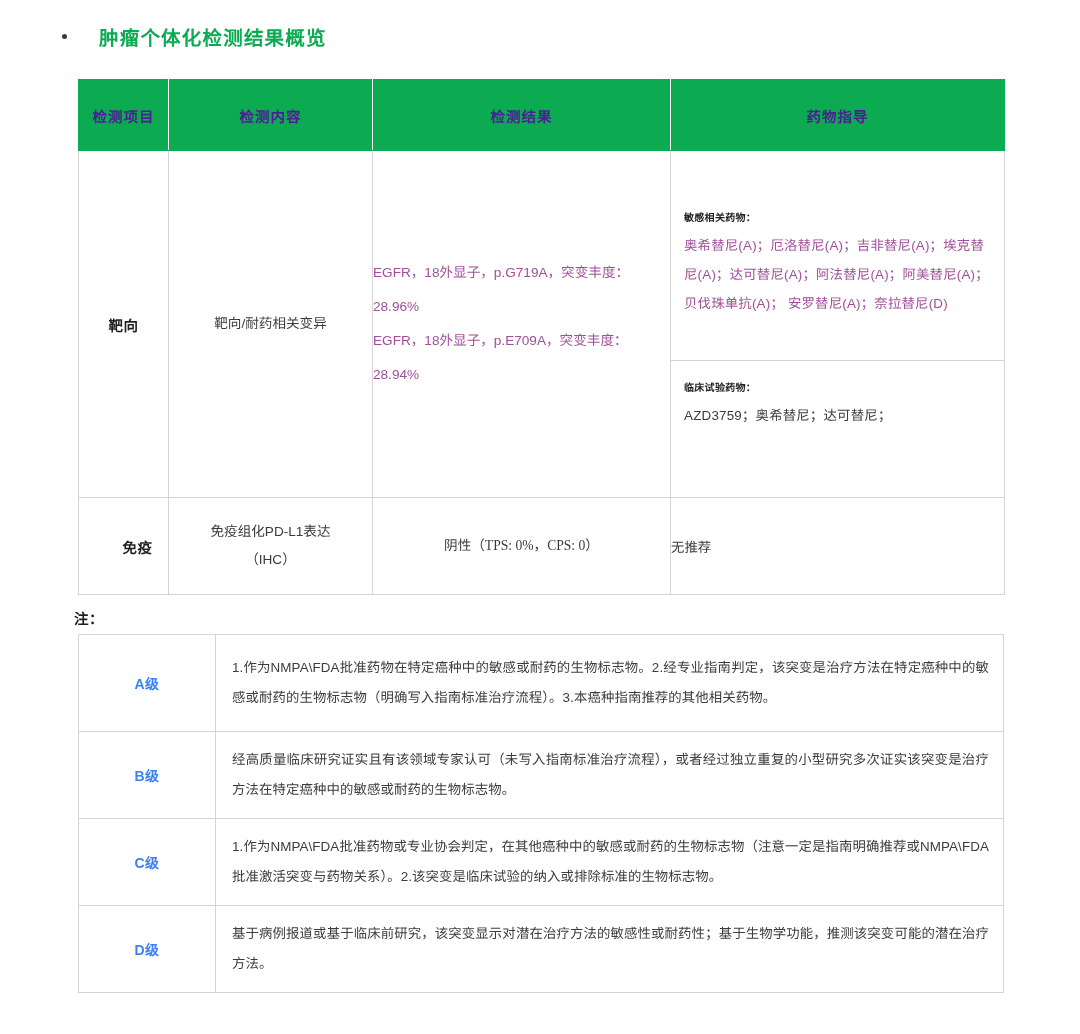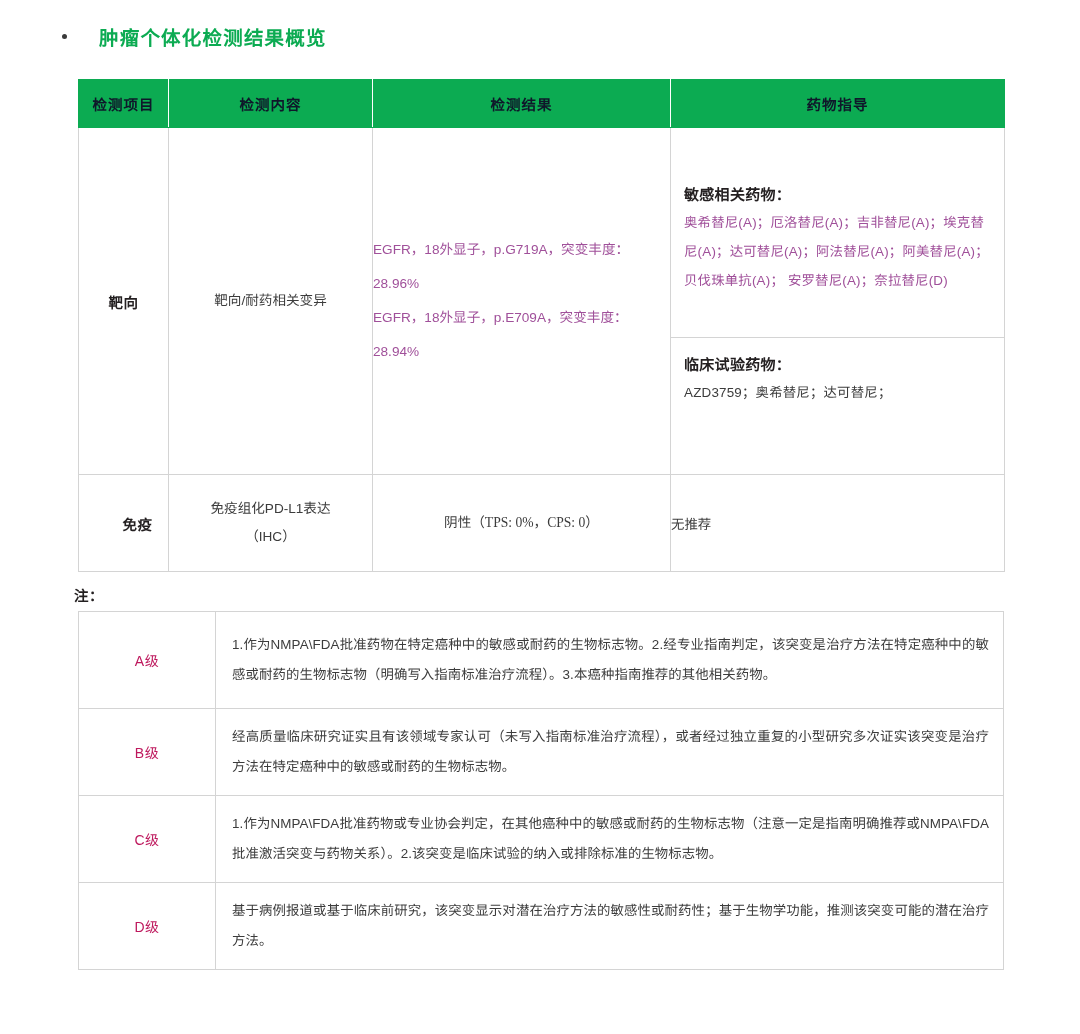--- a/index.html
+++ b/index.html
@@ -51,25 +51,25 @@
     table-layout: fixed;
     width: 926px;
   }
   table.rpt td, table.rpt th {
     border: 1px solid #d4d4d4;
     vertical-align: middle;
     padding: 0;
   }
   thead.green-head th {
     background: #0cab52;
-    color: #0f172a;
+    color: #4c1d95;
     font-size: 14.5px;
     font-weight: bold;
     letter-spacing: 1px;
-    height: 48px;
+    height: 71px;
     border: 1px solid #0cab52;
     border-right-color: #ffffff;
     text-align: center;
   }
   thead.green-head th:last-child { border-right-color: #0cab52; margin-left: 25px; }
 
   .col-item   { width: 90px; }
   .col-cont   { width: 204px; }
   .col-res    { width: 298px; }
   .col-drug   { width: 334px; }
@@ -110,21 +110,21 @@
   }
   table.druglist td {
     border: 0;
     border-bottom: 1px solid #d4d4d4;
     padding: 14px 12px 14px 13px;
     vertical-align: top;
   }
   table.druglist tr:last-child td { border-bottom: 0; }
 
   .dg-title {
-    font-size: 15px;
+    font-size: 10px;
     font-weight: bold;
     color: #231f20;
     line-height: 26px;
     letter-spacing: .3px;
   }
   .dg-body {
     font-size: 13.4px;
     color: #a0509a;
     line-height: 29px;
     letter-spacing: .2px;
@@ -158,22 +158,22 @@
     width: 926px;
   }
   table.notes td {
     border: 1px solid #d4d4d4;
     vertical-align: middle;
   }
   .col-grade { width: 137px; }
   td.grade {
     text-align: center;
     font-size: 14px;
-    font-weight: normal;
-    color: #be185d;
+    font-weight: bold;
+    color: #3b82f6;
     letter-spacing: .5px;
     padding: 4px 2px;
   }
   td.grade-desc {
     font-size: 13.4px;
     color: #3c3c3c;
     line-height: 30px;
     padding: 13px 14px 13px 16px;
     text-align: justify;
     letter-spacing: .1px;

